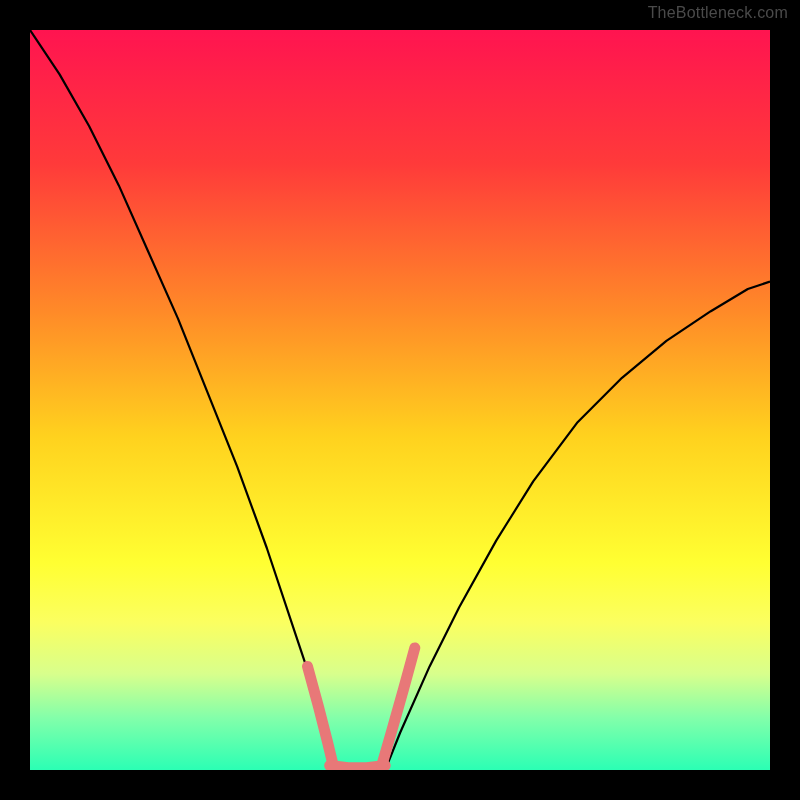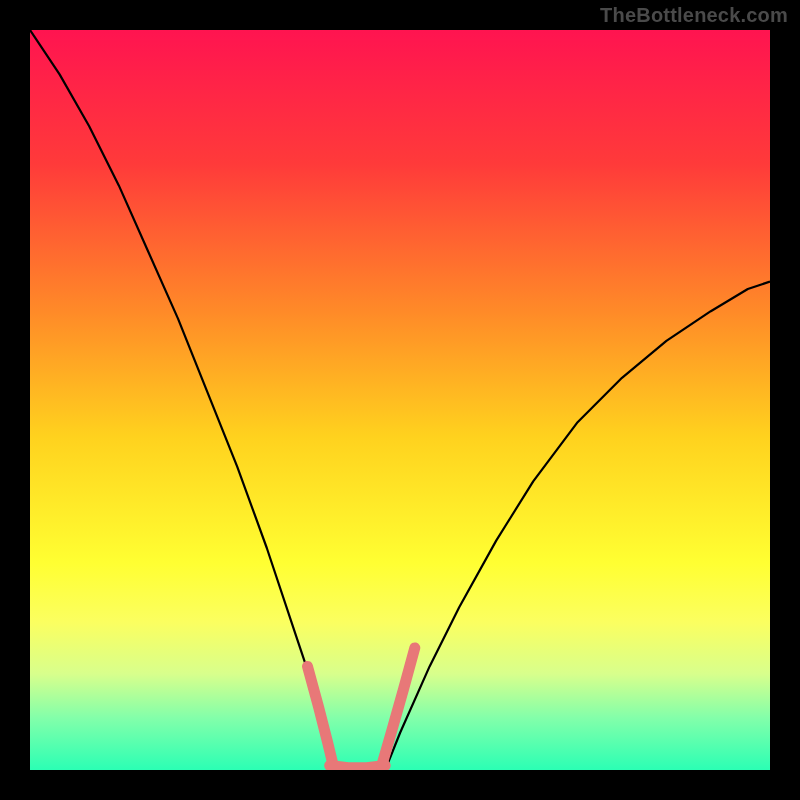--- a/index.html
+++ b/index.html
@@ -24,22 +24,22 @@
     left: 30px;
     width: 740px;
     height: 740px;
     
   }
   .watermark {
     position: absolute;
     top: 4px;
     right: 12px;
     color: #4a4a4a;
-    font-size: 20px;
-    font-weight: 700;
+    font-size: 16px;
+    font-weight: 400;
     letter-spacing: 0.2px;
   }
   svg {
     display: block;
   }
 </style>
 </head>
 <body>
 
 <div class="frame">

